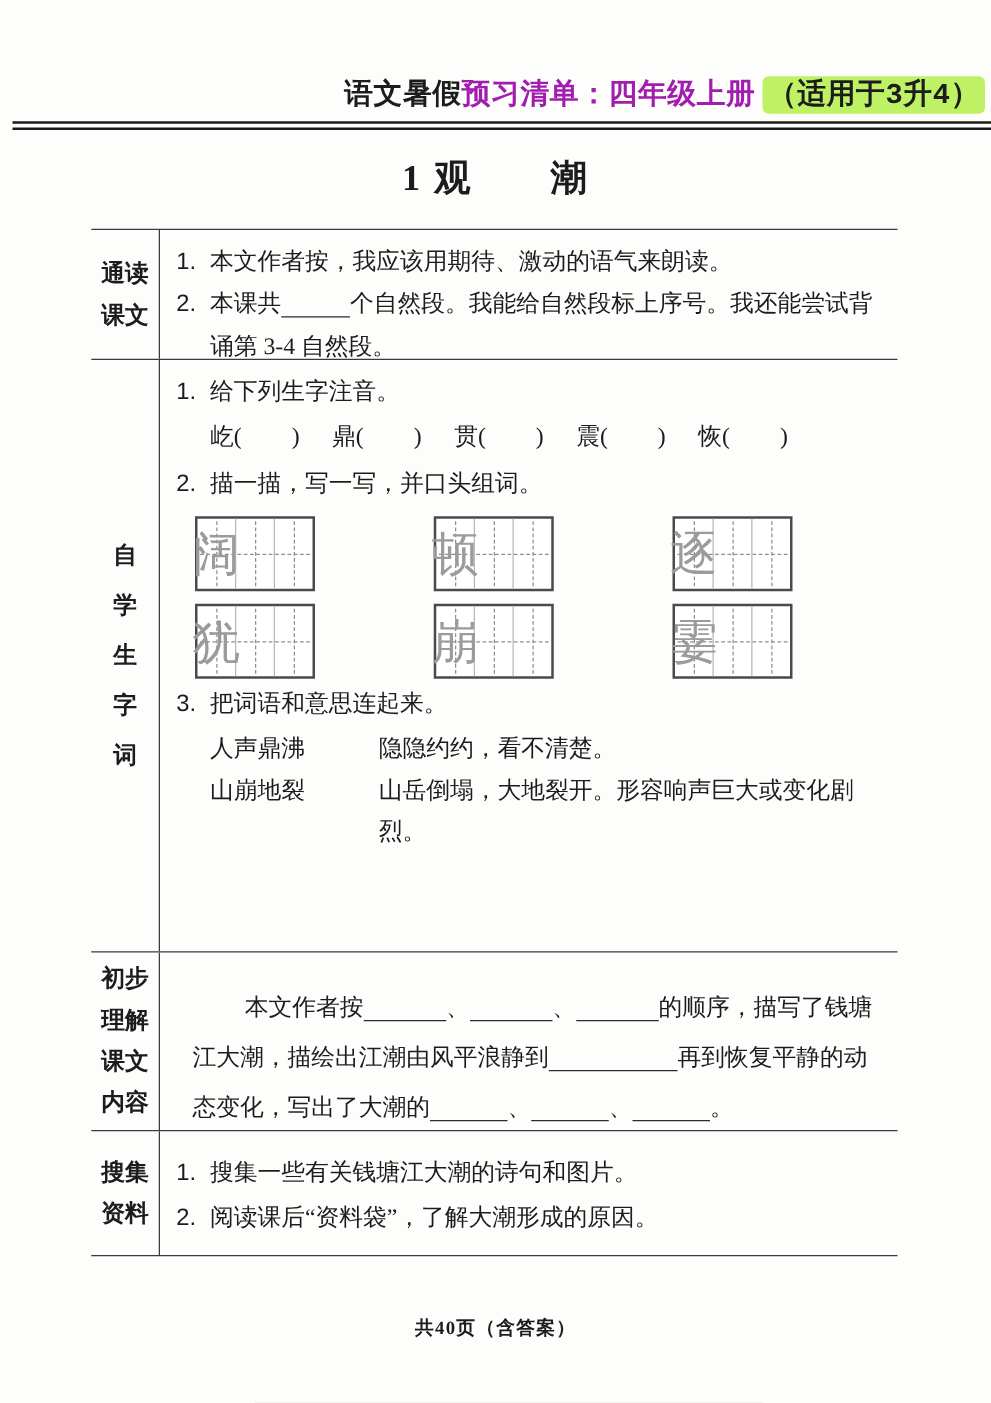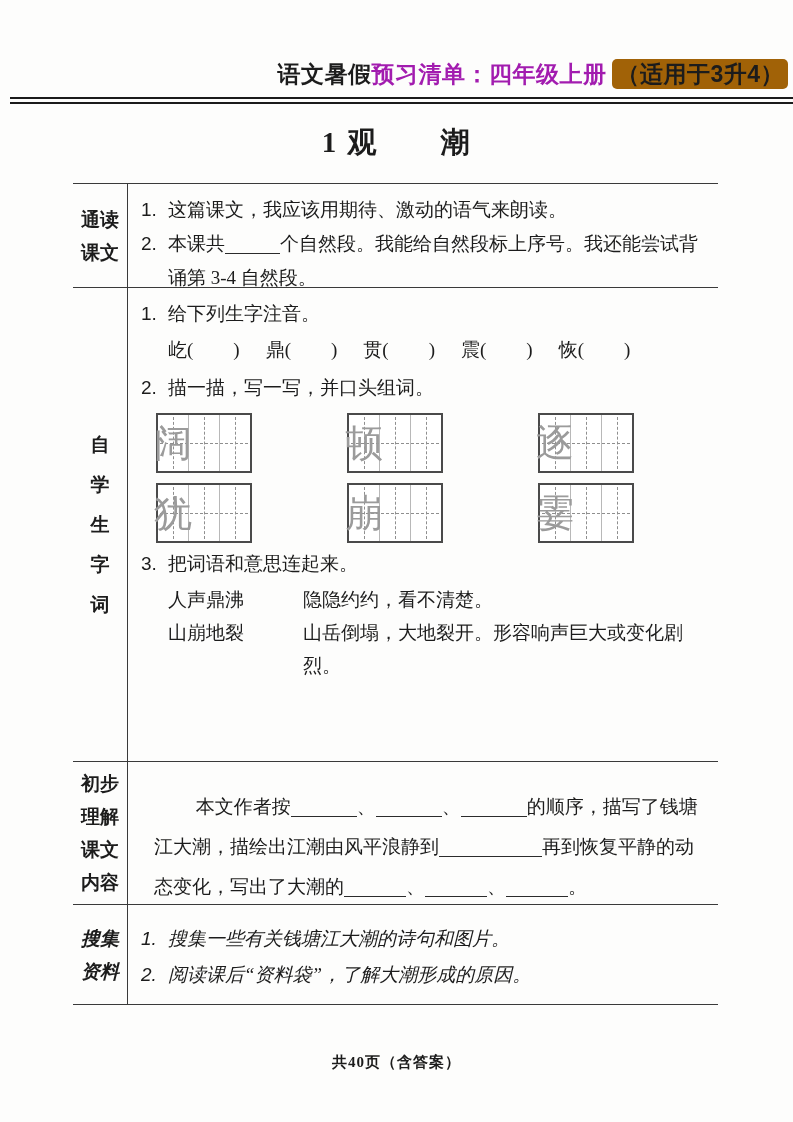--- a/index.html
+++ b/index.html
@@ -8,37 +8,37 @@
     background:#fdfdfc;color:#1c1c1c;overflow:hidden;
     font-family:"Liberation Serif","DejaVu Serif",serif;
   }
   
   .header{
     position:absolute;top:59px;right:5px;white-space:nowrap;
     font-family:"Liberation Sans","DejaVu Sans",sans-serif;
     font-weight:bold;font-size:23px;letter-spacing:.5px;
   }
   .header .red{color:#a21caf;}
-  .header .hl{background:#a16207;border-radius:5px;padding:2px 4px;margin-left:6px;}
+  .header .hl{background:#bef264;border-radius:5px;padding:2px 4px;margin-left:6px;font-family:Liberation Mono, monospace;}
   .rule-double{
     position:absolute;top:97px;left:10px;width:783px;height:3px;
     border-top:2px solid #1b1b1b;border-bottom:2px solid #1b1b1b;
   }
   
   .title{
     position:absolute;top:123px;left:0;width:100%;text-align:center;
     font-size:29px;font-weight:bold;letter-spacing:2px;
   }
   
   .sheet{
     position:absolute;top:183px;left:73px;width:645px;
     border-top:1.8px solid #3a3a3a;font-size:19px;
   }
   .trow{display:flex;border-bottom:1.8px solid #3a3a3a;box-sizing:border-box;}
-  .r1{height:104px;} .r2{height:474px;} .r3{height:143px;} .r4{height:100px;font-style:italic;}
+  .r1{height:104px;} .r2{height:474px;} .r3{height:143px;} .r4{height:100px;}
   .tlabel{
     width:54px;flex-shrink:0;border-right:1.8px solid #3a3a3a;
     display:flex;flex-direction:column;align-items:center;justify-content:center;
     font-family:"Liberation Sans","DejaVu Sans",sans-serif;
     font-weight:bold;font-size:19px;line-height:33px;text-align:right;
   }
   .r2 .tlabel{line-height:40px;}
   .tcontent{flex:1;min-width:0;padding:9px 8px 0 13px;box-sizing:border-box;}
   .item{display:flex;line-height:34px;}
   .inum{width:27px;flex-shrink:0;font-family:"Liberation Sans","DejaVu Sans",sans-serif;}
@@ -94,21 +94,21 @@
   <div class="sheet">
 
     <div class="trow r1">
       <div class="tlabel">
         <div>通读</div>
         <div>课文</div>
       </div>
       <div class="tcontent">
         <div class="item">
           <span class="inum">1.</span>
-          <span class="itext">这篇课文，我应该用期待、激动的语气来朗读。</span>
+          <span class="itext">本文作者按，我应该用期待、激动的语气来朗读。</span>
         </div>
         <div class="item">
           <span class="inum">2.</span>
           <span class="itext"><span>本课共</span><span class="blank w55"></span><span>个自然段。我能给自然段标上序号。我还能尝试背诵第 3-4 自然段。</span></span>
         </div>
       </div>
     </div>
 
     <div class="trow r2">
       <div class="tlabel">

